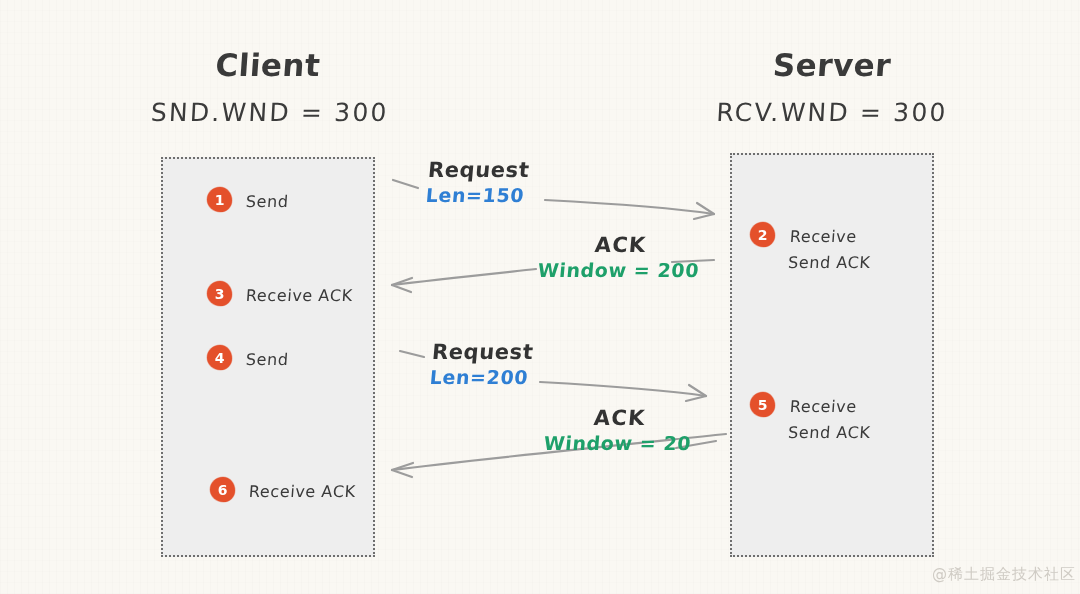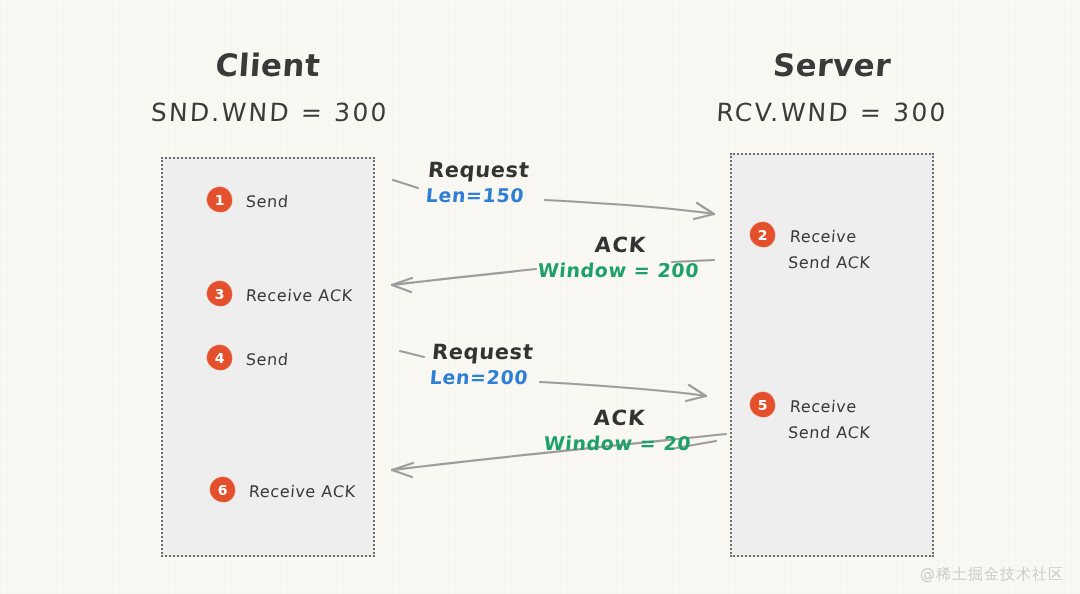--- a/index.html
+++ b/index.html
@@ -126,21 +126,21 @@
     font-weight: 600;
     color: #333333;
     letter-spacing: 1.2px;
     display: block;
     text-align: center;
   }
 
   
   .watermark {
     position: absolute;
-    right: 16px;
+    right: 4px;
     bottom: 10px;
     font-family: "DejaVu Sans", sans-serif;
     font-size: 15px;
     color: #cfcbc4;
     letter-spacing: 1px;
     white-space: nowrap;
   }
 
   svg.arrows {
     position: absolute;

